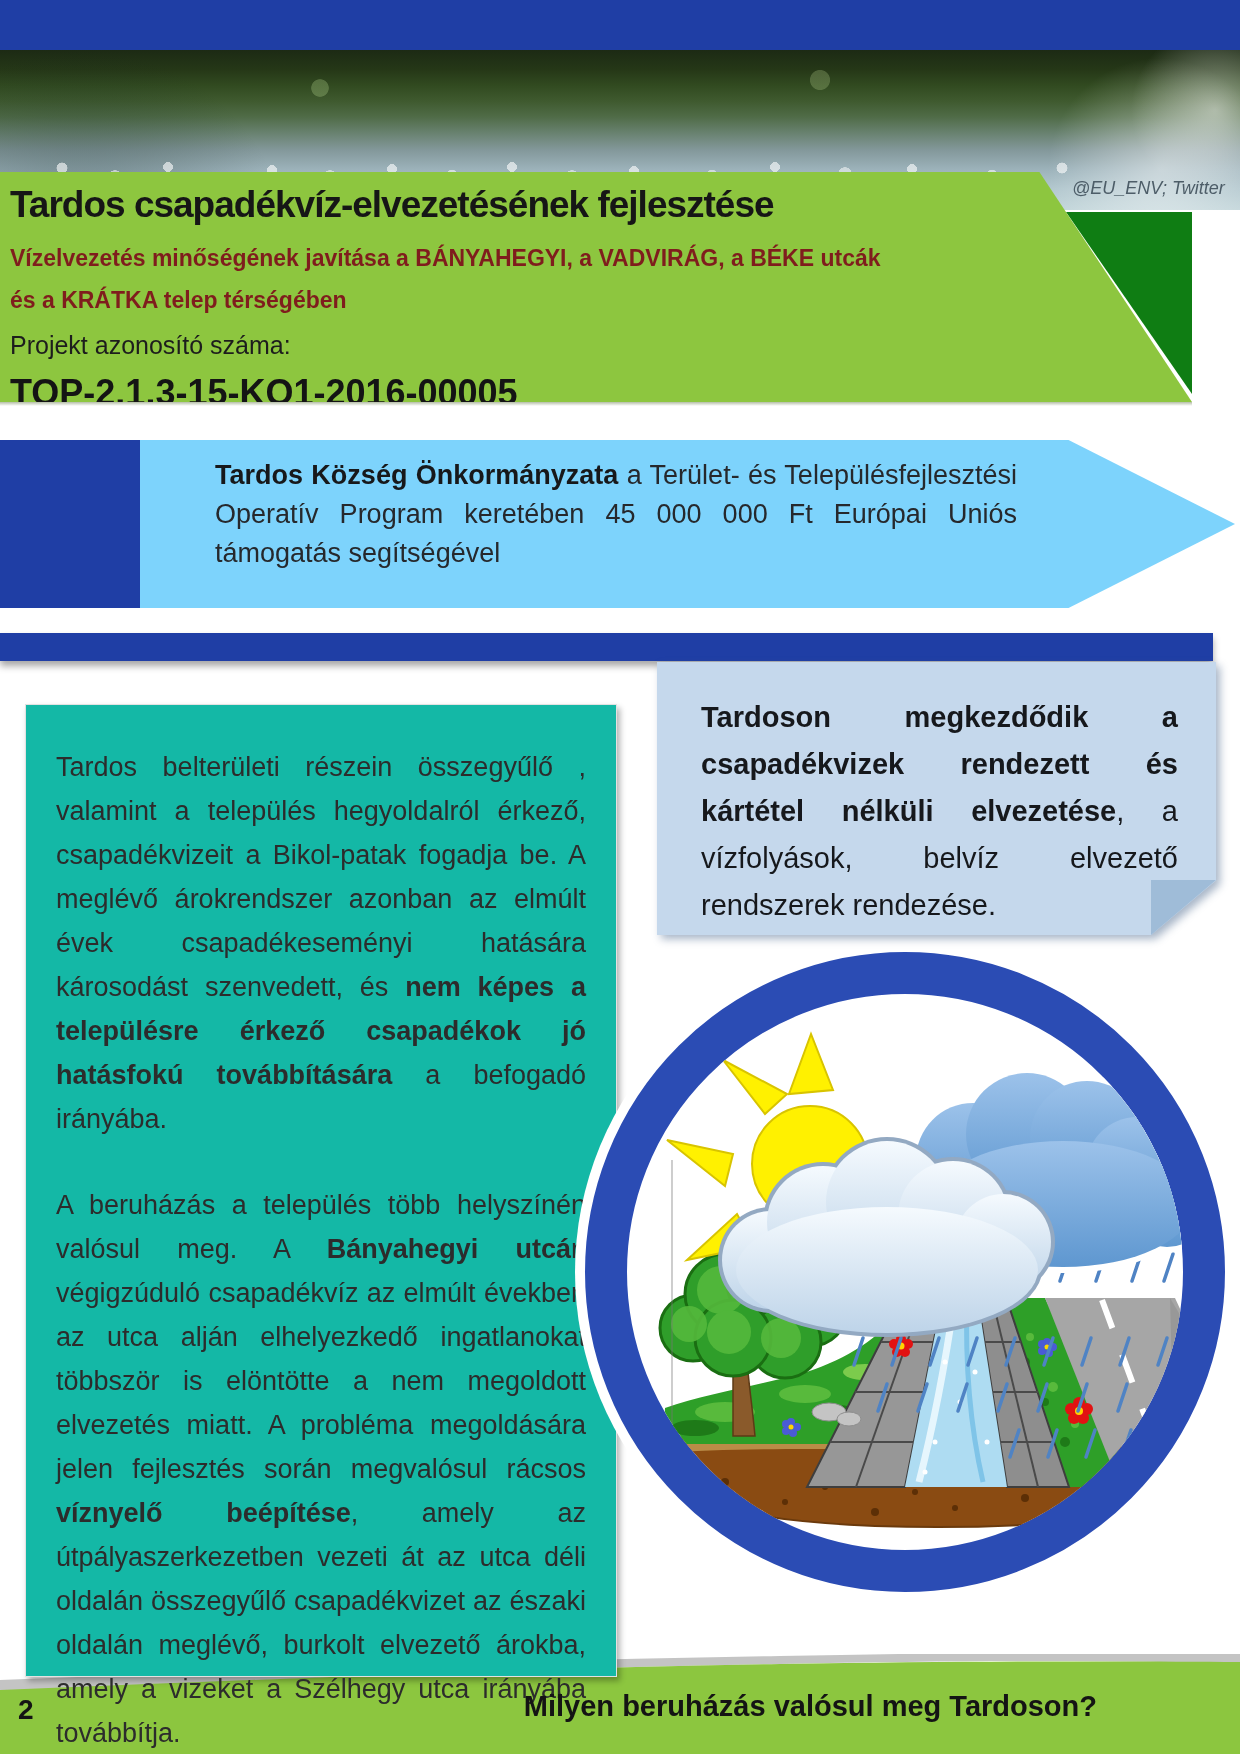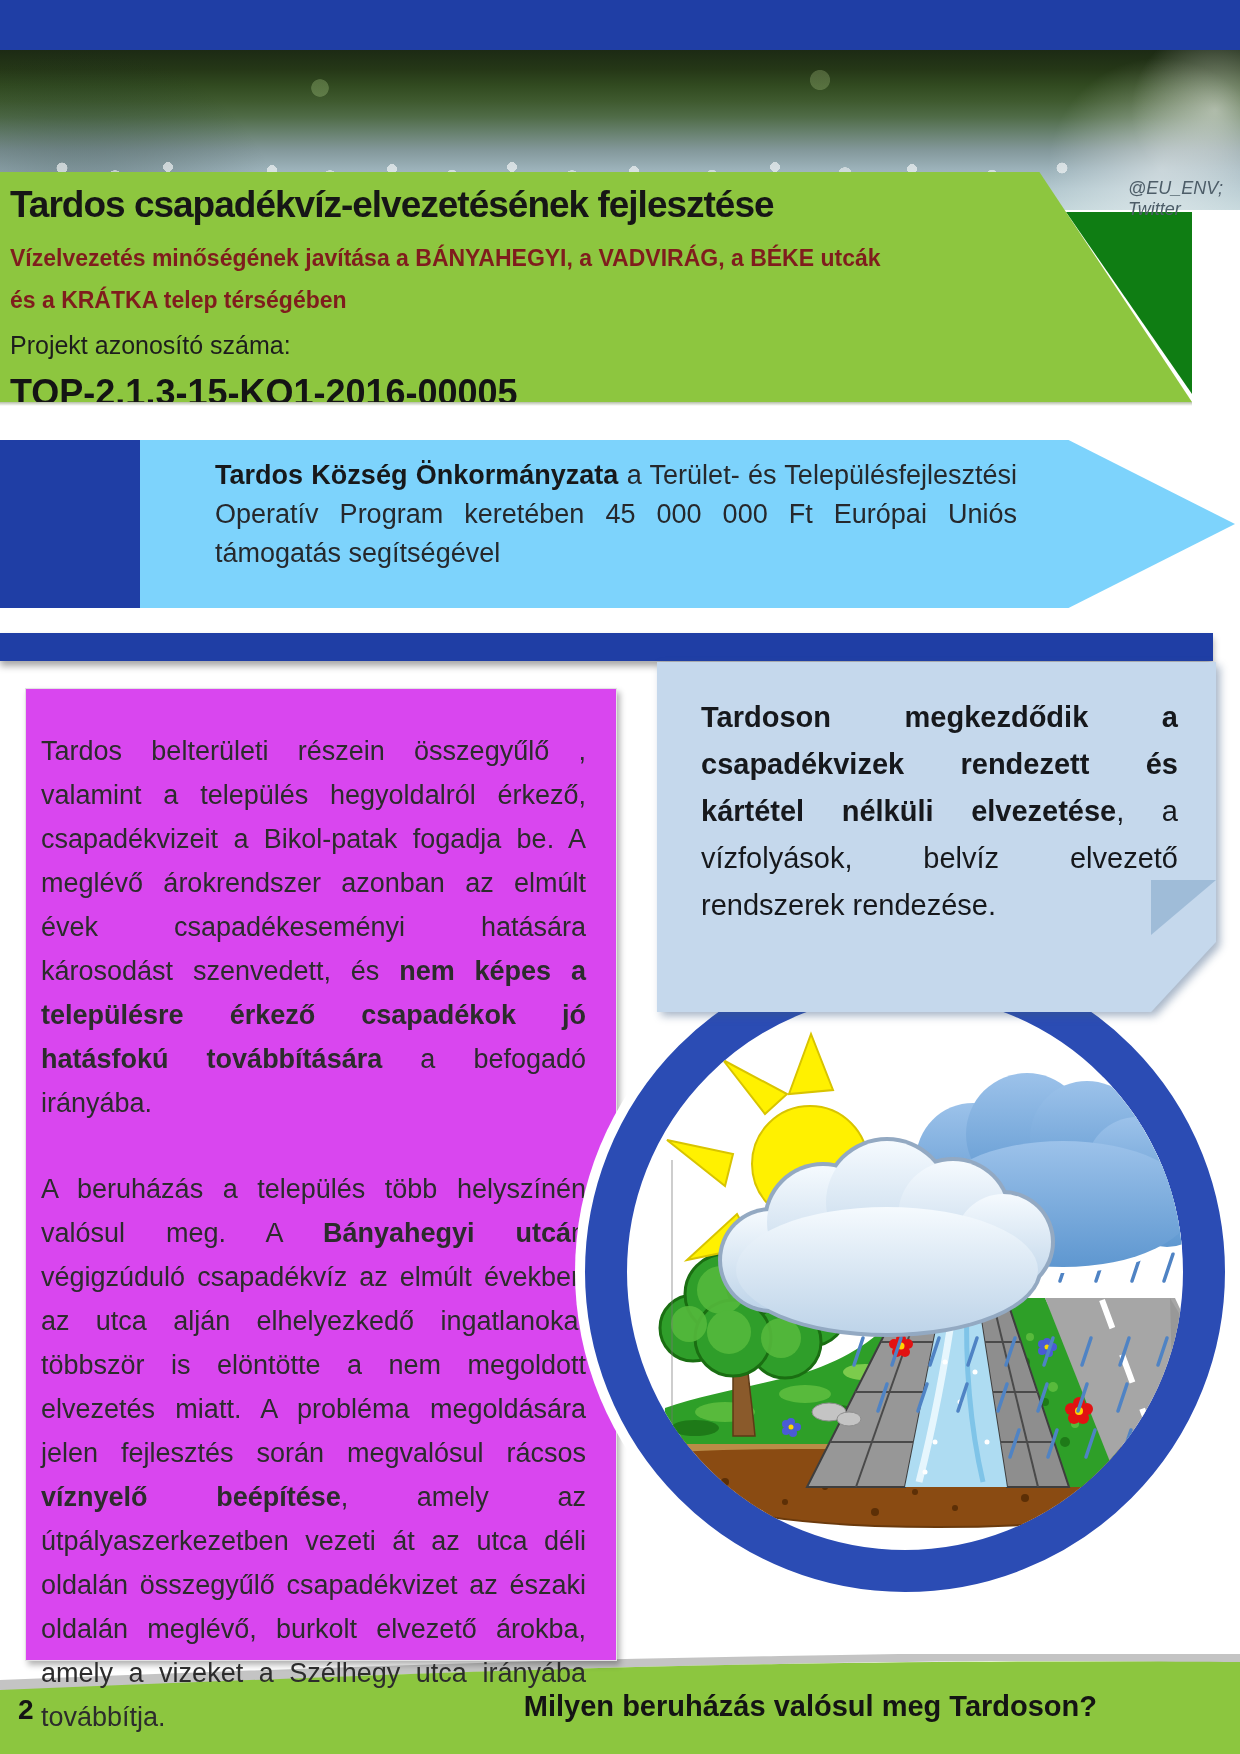--- a/index.html
+++ b/index.html
@@ -34,21 +34,21 @@
       radial-gradient(circle 11px at 845px 124px, rgba(255,255,255,.5) 60%, transparent 62%),
       radial-gradient(circle 8px at 912px 119px, rgba(255,255,255,.6) 60%, transparent 62%),
       radial-gradient(circle 10px at 992px 126px, rgba(255,255,255,.55) 60%, transparent 62%),
       radial-gradient(circle 9px at 1062px 118px, rgba(255,255,255,.6) 60%, transparent 62%),
       radial-gradient(circle 14px at 320px 38px, rgba(190,225,150,.28) 60%, transparent 65%),
       radial-gradient(circle 16px at 820px 30px, rgba(205,232,160,.24) 60%, transparent 65%),
       radial-gradient(circle 300px at 80px 205px, rgba(20,40,38,.4), transparent 70%),
       linear-gradient(180deg,#1c2a14 0%, #253717 12%, #314a20 22%, #3f5a2f 32%, #506c48 42%, #698270 52%, #84999c 63%, #9db3bb 75%, #b3c8cf 87%, #c3d6da 100%);
   }
   .photo-credit {
-    position:absolute; left:1128px; top:178px;
+    position:absolute; left:1072px; top:178px;
     font-size:18px; font-style:italic; color:#4d5d68; z-index:5;
   }
   
   .green-ribbon {
     position:absolute; left:1066px; top:212px; width:126px; height:182px;
     background:#0f7d13;
     clip-path:polygon(0 0, 100% 0, 100% 100%);
     z-index:2;
   }
   .green-header {
@@ -73,32 +73,32 @@
   }
   .banner-text { padding:16px 218px 0 75px; }
   .banner-line { font-size:27px; line-height:39px; text-align:justify; color:#26282c; }
   .banner-line .b { color:#17181a; }
   .banner-highlight { font-size:31px; font-weight:bold; color:#17181a; margin-top:9px; }
   
   .separator-bar { position:absolute; left:0; top:633px; width:1213px; height:28px;
     background:#1f3ea5; box-shadow:0 5px 7px rgba(0,0,0,.35); }
   
   .gray-panel {
-    position:absolute; left:25px; top:688px; width:592px; height:973px;
-    background:#d946ef; border:1px solid #e2e2e2;
+    position:absolute; left:25px; top:704px; width:592px; height:973px;
+    background:#14b8a6; border:1px solid #e2e2e2;
     box-shadow:3px 4px 6px rgba(0,0,0,.3);
-    padding:40px 30px 0 15px; z-index:1;
+    padding:40px 30px 0 30px; z-index:1;
   }
   .gray-panel p { font-size:27px; line-height:44px; text-align:justify; color:#2c2c2c; margin:0 0 42px 0; }
   .b { font-weight:bold; }
   
   .note-wrap { position:absolute; left:657px; top:662px; width:559px; height:273px;
     filter:drop-shadow(4px 4px 4px rgba(60,90,130,.45)); z-index:4; }
   .note {
-    position:absolute; left:0; top:0; width:559px; height:350px;
+    position:absolute; left:0; top:0; width:559px; height:273px;
     background:#c5d8ec;
     clip-path:polygon(0 0, 100% 0, 100% 80%, 88.4% 100%, 0 100%);
     padding:32px 38px 0 44px;
   }
   .note p { font-size:29px; line-height:47px; text-align:justify; color:#16181c; }
   .note-fold { position:absolute; left:494px; top:218px; width:65px; height:55px;
     background:#9fbcd8; clip-path:polygon(0 0, 100% 0, 0 100%); }
   
   .hero { position:absolute; left:575px; top:942px; width:660px; height:660px; z-index:3; }
   

